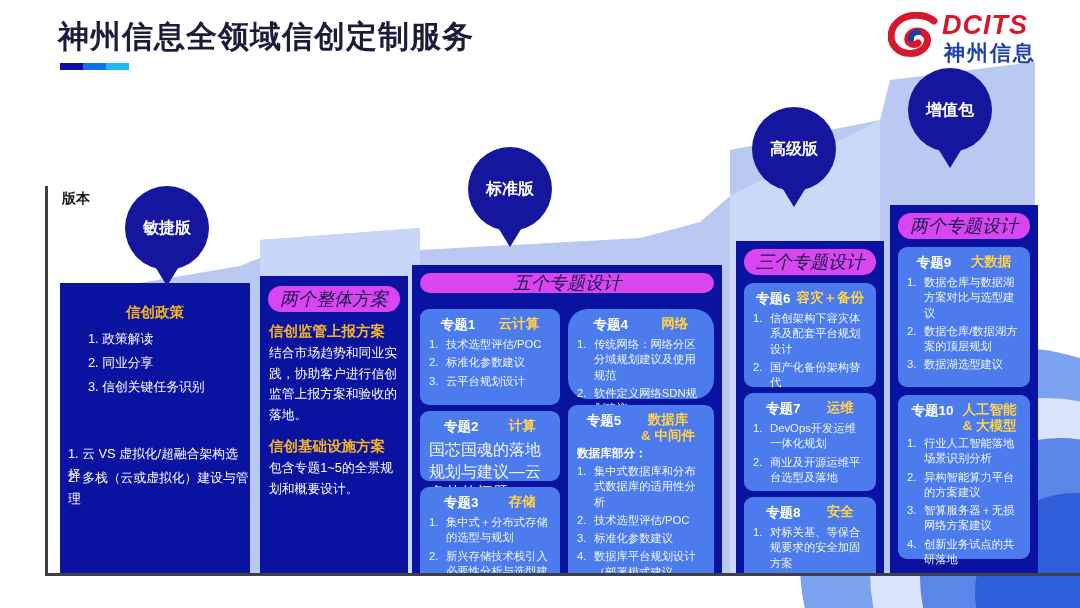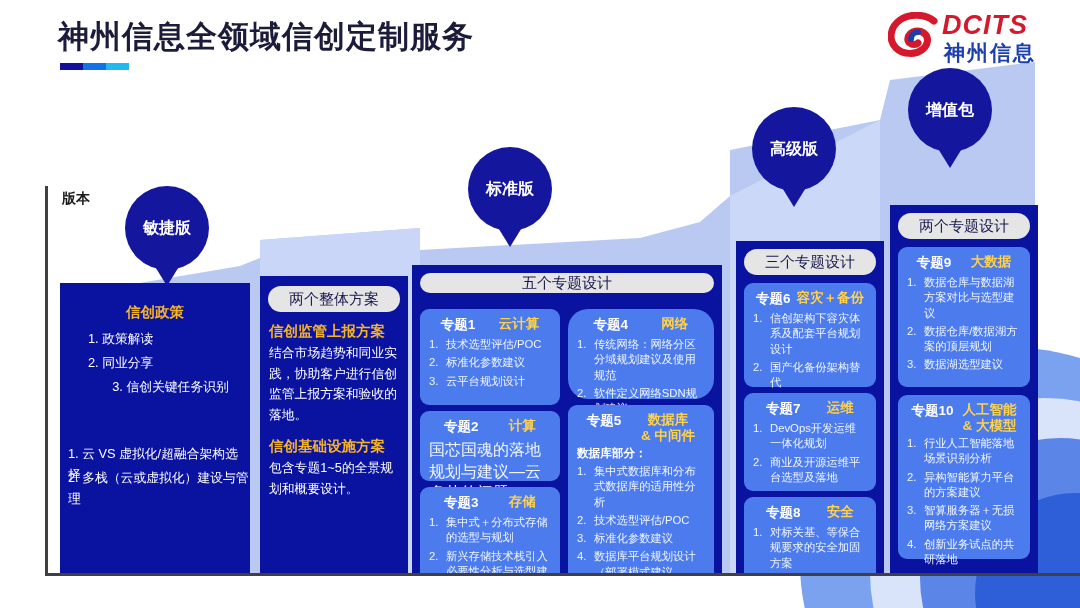--- a/index.html
+++ b/index.html
@@ -50,23 +50,23 @@
   .col-inner{position:absolute;left:0;top:0;width:100%;height:100%;overflow:hidden;}
 
   .pin{position:absolute;width:84px;height:84px;border-radius:50%;
     background:#14169e;display:flex;align-items:center;justify-content:center;z-index:6;}
   .pin::after{content:"";position:absolute;left:50%;top:66px;
     width:0;height:0;transform:translateX(-50%);
     border-left:21px solid transparent;border-right:21px solid transparent;
     border-top:34px solid #14169e;}
   .pin span{color:#fff;font-size:16px;font-weight:bold;position:relative;z-index:2;}
 
-  .pill{position:absolute;background:#e5e5e5;border-radius:18px;
+  .pill{position:absolute;background:#d946ef;border-radius:18px;
     display:flex;align-items:center;justify-content:center;
-    font-size:15px;color:#17174f;z-index:5;}
+    font-size:18px;color:#17174f;z-index:5;font-style:italic;}
 
   .sec-head{color:#f5b326;font-weight:bold;font-size:14.5px;text-align:center;}
   .sec-head-l{color:#f5b326;font-weight:bold;font-size:14.5px;text-align:left;}
   .body-txt-w{color:#ffffff;font-size:12.8px;line-height:1.62;}
 
   
   .card{position:absolute;background:#4b7bed;border-radius:9px;padding:7px 9px;
     box-sizing:border-box;}
   .card-hd{display:flex;justify-content:space-around;align-items:flex-start;
     margin-bottom:3px;}
@@ -113,21 +113,21 @@
   <div class="axlabel" style="left:62px;top:297px;">方案</div>
 
   <div class="pin" style="left:125px;top:186px;">
     <span>敏捷版</span>
   </div>
   <div class="col" style="left:60px;width:190px;height:290px;">
     <div class="col-inner">
       <div style="position:absolute;left:0;top:20px;width:190px;" class="sec-head">信创政策</div>
       <div style="position:absolute;left:28px;top:46px;width:165px;" class="body-txt-w">1. 政策解读</div>
       <div style="position:absolute;left:28px;top:70px;width:165px;" class="body-txt-w">2. 同业分享</div>
-      <div style="position:absolute;left:28px;top:94px;width:165px;text-align:center;" class="body-txt-w">3. 信创关键任务识别</div>
+      <div style="position:absolute;left:28px;top:94px;width:165px;" class="body-txt-w">3. 信创关键任务识别</div>
 
       <div style="position:absolute;left:8px;top:161px;width:182px;" class="body-txt-w">1. 云 VS 虚拟化/超融合架构选择</div>
       <div style="position:absolute;left:8px;top:185px;width:182px;" class="body-txt-w">2. 多栈（云或虚拟化）建设与管理</div>
     </div>
   </div>
 
   <div class="col" style="left:260px;width:148px;height:297px;">
     <div class="col-inner">
       <div class="pill" style="left:8px;top:10px;width:132px;height:26px;">
         <span>两个整体方案</span>

